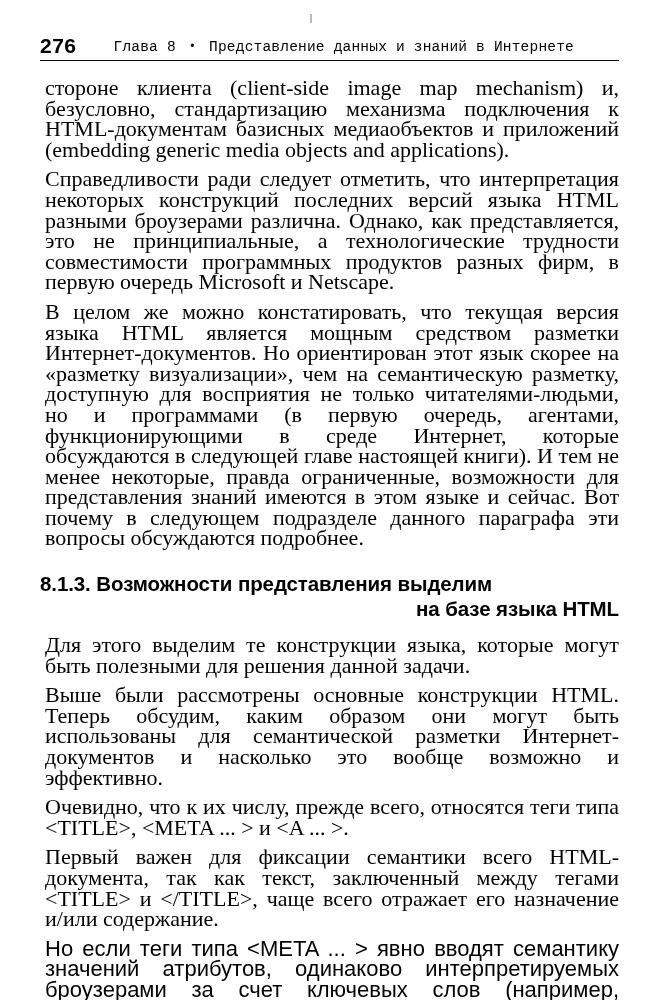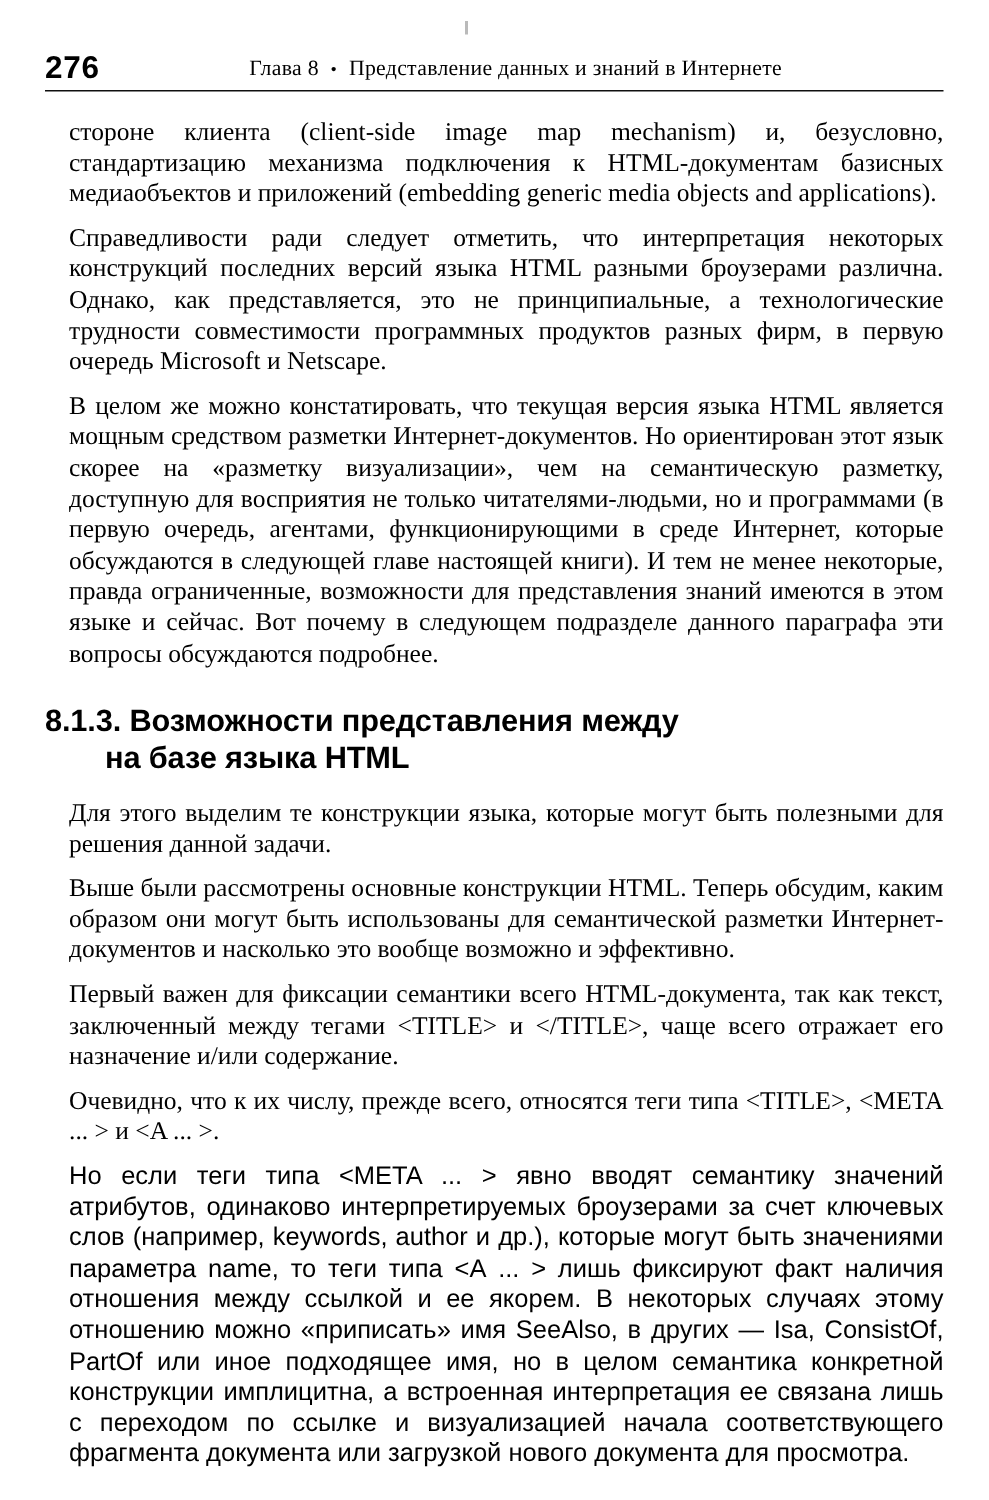--- a/index.html
+++ b/index.html
@@ -14,21 +14,21 @@
     font-family: "Liberation Serif", serif;
     color: #000000;
     overflow: hidden;
   }
   .page {
     position: absolute;
     left: 0; top: 0;
     width: 659px;
     height: 1000px;
     box-sizing: border-box;
-    padding: 0 30px;
+    padding: 0 40px;
     filter: contrast(1.02);
   }
   
   .runhead {
     position: relative;
     margin-top: 26px;
     height: 34px;
     border-bottom: 1.6px solid #111;
     display: flex;
     align-items: flex-end;
@@ -37,21 +37,21 @@
     font-family: "Liberation Sans", sans-serif;
     font-weight: bold;
     font-size: 21px;
     letter-spacing: 0.5px;
     line-height: 1;
     padding-bottom: 4px;
   }
   .runhead-title {
     flex: 1;
     text-align: center;
-    font-family: Liberation Serif, serif;
+    font-family: Liberation Mono, monospace;
     font-size: 14.5px;
     padding-bottom: 5px;
     padding-right: 8px;
     letter-spacing: 0.2px;
   }
   .runhead-title .dot {
     font-size: 12px;
     vertical-align: middle;
     padding: 0 4px;
   }
@@ -62,43 +62,43 @@
     height: 9px;
     background: #b9b9b9;
     left: 310px;
     top: 14px;
   }
   
   .body {
     margin-top: 17px;
   }
   p.para {
-    margin: 0 0 9px 16px;
-    font-size: 17px;
+    margin: 0 0 9px 5px;
+    font-size: 22px;
     line-height: 20.6px;
     text-align: justify;
     text-indent: 0;
     hyphens: manual;
   }
   .sans {
     font-family: "Liberation Sans", sans-serif;
     font-size: 14.6px;
   }
   
   h2.section {
     font-family: "Liberation Sans", sans-serif;
     font-weight: bold;
     font-size: 20.5px;
     line-height: 25px;
     margin: 22px 0 14px 0;
     letter-spacing: -0.1px;
   }
   h2.section .l2 {
     display: block;
-    text-align: left;
+    text-align: right;
     padding-left: 40px;
   }
 </style>
 </head>
 <body>
 
 <div class="page">
 
   <div class="speck"></div>
 
@@ -111,24 +111,24 @@
     </div>
   </div>
 
   <div class="body">
 
     <p class="para">стороне клиента (client-side image map mechanism) и, безусловно, стандартизацию механизма подключения к HTML-документам базисных медиаобъектов и приложений (embedding generic media objects and applications).</p>
     <p class="para">Справедливости ради следует отметить, что интерпретация некоторых конструкций последних версий языка HTML разными броузерами различна. Однако, как представляется, это не принципиальные, а технологические трудности совместимости программных продуктов разных фирм, в первую очередь Microsoft и Netscape.</p>
     <p class="para">В целом же можно констатировать, что текущая версия языка HTML является мощным средством разметки Интернет-документов. Но ориентирован этот язык скорее на «разметку визуализации», чем на семантическую разметку, доступную для восприятия не только читателями-людьми, но и программами (в первую очередь, агентами, функционирующими в среде Интернет, которые обсуждаются в следующей главе настоящей книги). И тем не менее некоторые, правда ограниченные, возможности для представления знаний имеются в этом языке и сейчас. Вот почему в следующем подразделе данного параграфа эти вопросы обсуждаются подробнее.</p>
 
     <h2 class="section">
-      <span class="l1">8.1.3. Возможности представления между</span>
+      <span class="l1">8.1.3. Возможности представления выделим</span>
       <span class="l2">на базе языка HTML</span>
     </h2>
 
     <p class="para">Для этого выделим те конструкции языка, которые могут быть полезными для решения данной задачи.</p>
     <p class="para">Выше были рассмотрены основные конструкции HTML. Теперь обсудим, каким образом они могут быть использованы для семантической разметки Интернет-документов и насколько это вообще возможно и эффективно.</p>
+    <p class="para">Очевидно, что к их числу, прежде всего, относятся теги типа &lt;TITLE&gt;, &lt;META ... &gt; и &lt;A ... &gt;.</p>
     <p class="para">Первый важен для фиксации семантики всего HTML-документа, так как текст, заключенный между тегами &lt;TITLE&gt; и &lt;/TITLE&gt;, чаще всего отражает его назначение и/или содержание.</p>
-    <p class="para">Очевидно, что к их числу, прежде всего, относятся теги типа &lt;TITLE&gt;, &lt;META ... &gt; и &lt;A ... &gt;.</p>
     <p class="para sans">Но если теги типа &lt;META ... &gt; явно вводят семантику значений атрибутов, одинаково интерпретируемых броузерами за счет ключевых слов (например, keywords, author и др.), которые могут быть значениями параметра name, то теги типа &lt;А ... &gt; лишь фиксируют факт наличия отношения между ссылкой и ее якорем. В некоторых случаях этому отношению можно «приписать» имя SeeAlso, в других — Isa, ConsistOf, PartOf или иное подходящее имя, но в целом семантика конкретной конструкции имплицитна, а встроенная интерпретация ее связана лишь с переходом по ссылке и визуализацией начала соответствующего фрагмента документа или загрузкой нового документа для просмотра.</p>
 
   </div>
 </div>
 
 </body></html>

